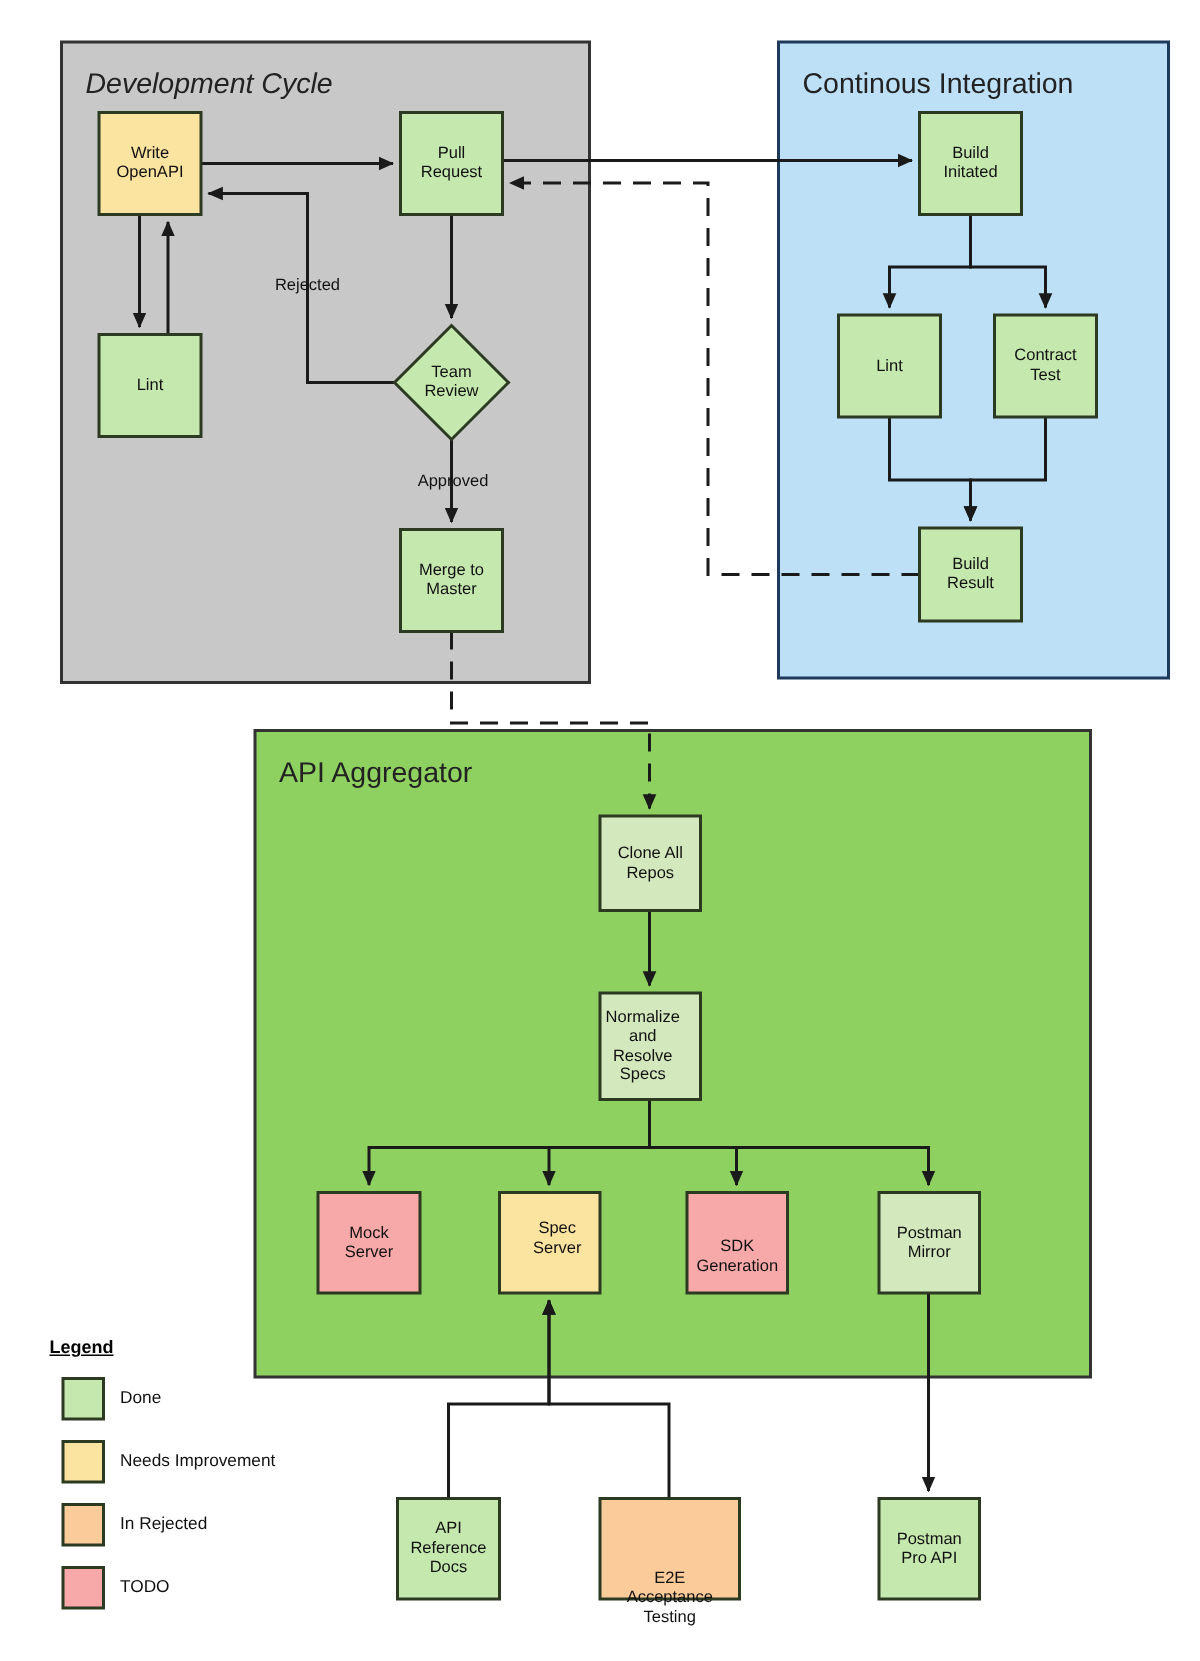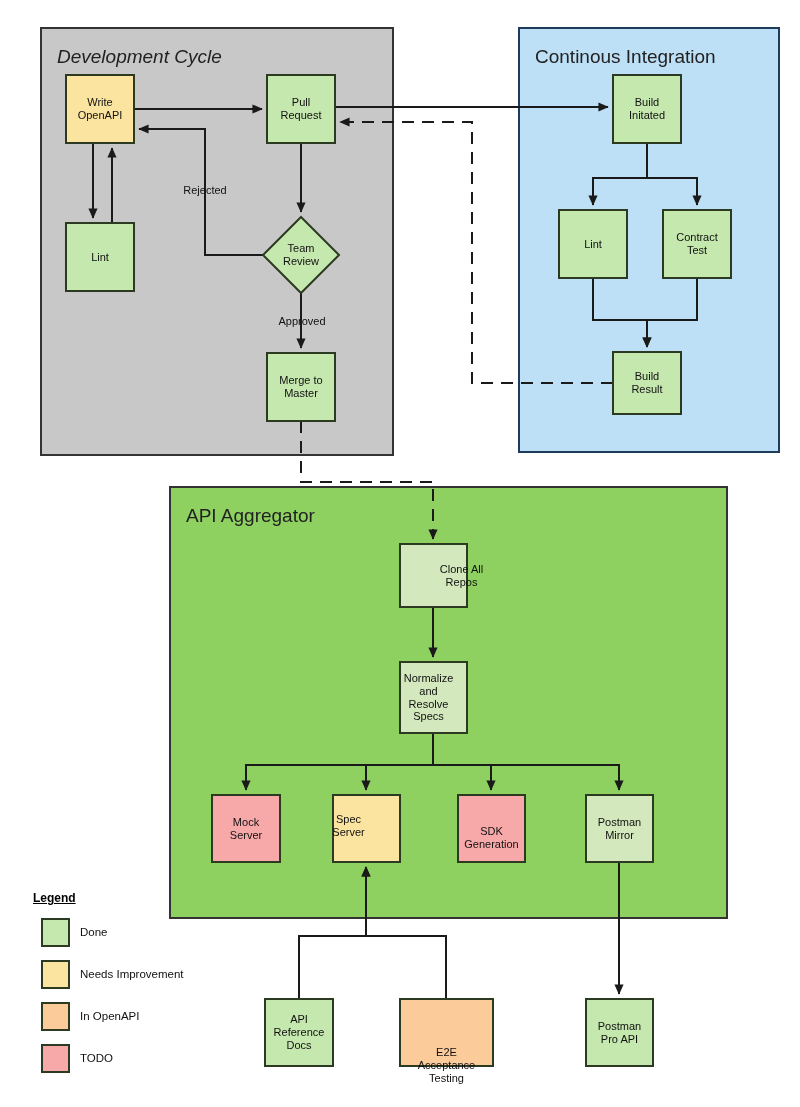--- a/index.html
+++ b/index.html
@@ -94,30 +94,30 @@
       <div class="lbl containerlbl" style="left: 186px; top: 501px; width: 525px; height: 30px; justify-content: flex-start;">API Aggregator</div>
       <div class="lbl nodelbl" style="left: 66px; top: 75px; width: 68px; height: 68px;">Write<br>OpenAPI</div>
       <div class="lbl nodelbl" style="left: 66px; top: 223px; width: 68px; height: 68px;">Lint</div>
       <div class="lbl nodelbl" style="left: 267px; top: 75px; width: 68px; height: 68px;">Pull<br>Request</div>
       <div class="lbl nodelbl" style="left: 263px; top: 217px; width: 76px; height: 76px;">Team<br>Review</div>
       <div class="lbl nodelbl" style="left: 267px; top: 353px; width: 68px; height: 68px;">Merge to<br>Master</div>
       <div class="lbl nodelbl" style="left: 613px; top: 75px; width: 68px; height: 68px;">Build<br>Initated</div>
       <div class="lbl nodelbl" style="left: 559px; top: 210px; width: 68px; height: 68px;">Lint</div>
       <div class="lbl nodelbl" style="left: 663px; top: 210px; width: 68px; height: 68px;">Contract<br>Test</div>
       <div class="lbl nodelbl" style="left: 613px; top: 352px; width: 68px; height: 62px;">Build<br>Result</div>
-      <div class="lbl nodelbl" style="left: 400px; top: 544px; width: 67px; height: 63px; padding-left: 28px;">Clone All<br>Repos</div>
+      <div class="lbl nodelbl" style="left: 400px; top: 544px; width: 67px; height: 63px;">Clone All<br>Repos</div>
       <div class="lbl nodelbl" style="left: 400px; top: 662px; width: 57px; height: 71px;">Normalize<br>and<br>Resolve<br>Specs</div>
       <div class="lbl nodelbl" style="left: 212px; top: 795px; width: 68px; height: 67px;">Mock<br>Server</div>
-      <div class="lbl nodelbl" style="left: 315px; top: 795px; width: 67px; height: 62px;">Spec<br>Server</div>
+      <div class="lbl nodelbl" style="left: 338px; top: 795px; width: 67px; height: 62px;">Spec<br>Server</div>
       <div class="lbl nodelbl" style="left: 458px; top: 795px; width: 67px; height: 85px;">SDK<br>Generation</div>
       <div class="lbl nodelbl" style="left: 586px; top: 795px; width: 67px; height: 67px;">Postman<br>Mirror</div>
       <div class="lbl nodelbl" style="left: 265px; top: 999px; width: 68px; height: 67px;">API<br>Reference<br>Docs</div>
       <div class="lbl nodelbl" style="left: 400px; top: 999px; width: 93px; height: 67px; margin-top: 33px;">E2E<br>Acceptance<br>Testing</div>
       <div class="lbl nodelbl" style="left: 586px; top: 999px; width: 67px; height: 67px;">Postman<br>Pro API</div>
       <div class="lbl edgelbl" style="left: 175px; top: 183px; width: 60px; height: 14px;">Rejected</div>
       <div class="lbl edgelbl" style="left: 271px; top: 314px; width: 62px; height: 14px;">Approved</div>
       <div class="lbl legendtitle" style="left: 33px; top: 890px; width: 90px; height: 16px; justify-content: flex-start;">Legend</div>
       <div class="lbl legendlbl" style="left: 80px; top: 919px; width: 160px; height: 27px; justify-content: flex-start;">Done</div>
       <div class="lbl legendlbl" style="left: 80px; top: 961px; width: 160px; height: 27px; justify-content: flex-start;">Needs Improvement</div>
-      <div class="lbl legendlbl" style="left: 80px; top: 1003px; width: 160px; height: 27px; justify-content: flex-start;">In OpenAPI</div>
+      <div class="lbl legendlbl" style="left: 80px; top: 1003px; width: 160px; height: 27px; justify-content: flex-start;">In Rejected</div>
       <div class="lbl legendlbl" style="left: 80px; top: 1045px; width: 160px; height: 27px; justify-content: flex-start;">TODO</div>
     </div>
 </div>
 
 </body></html>

